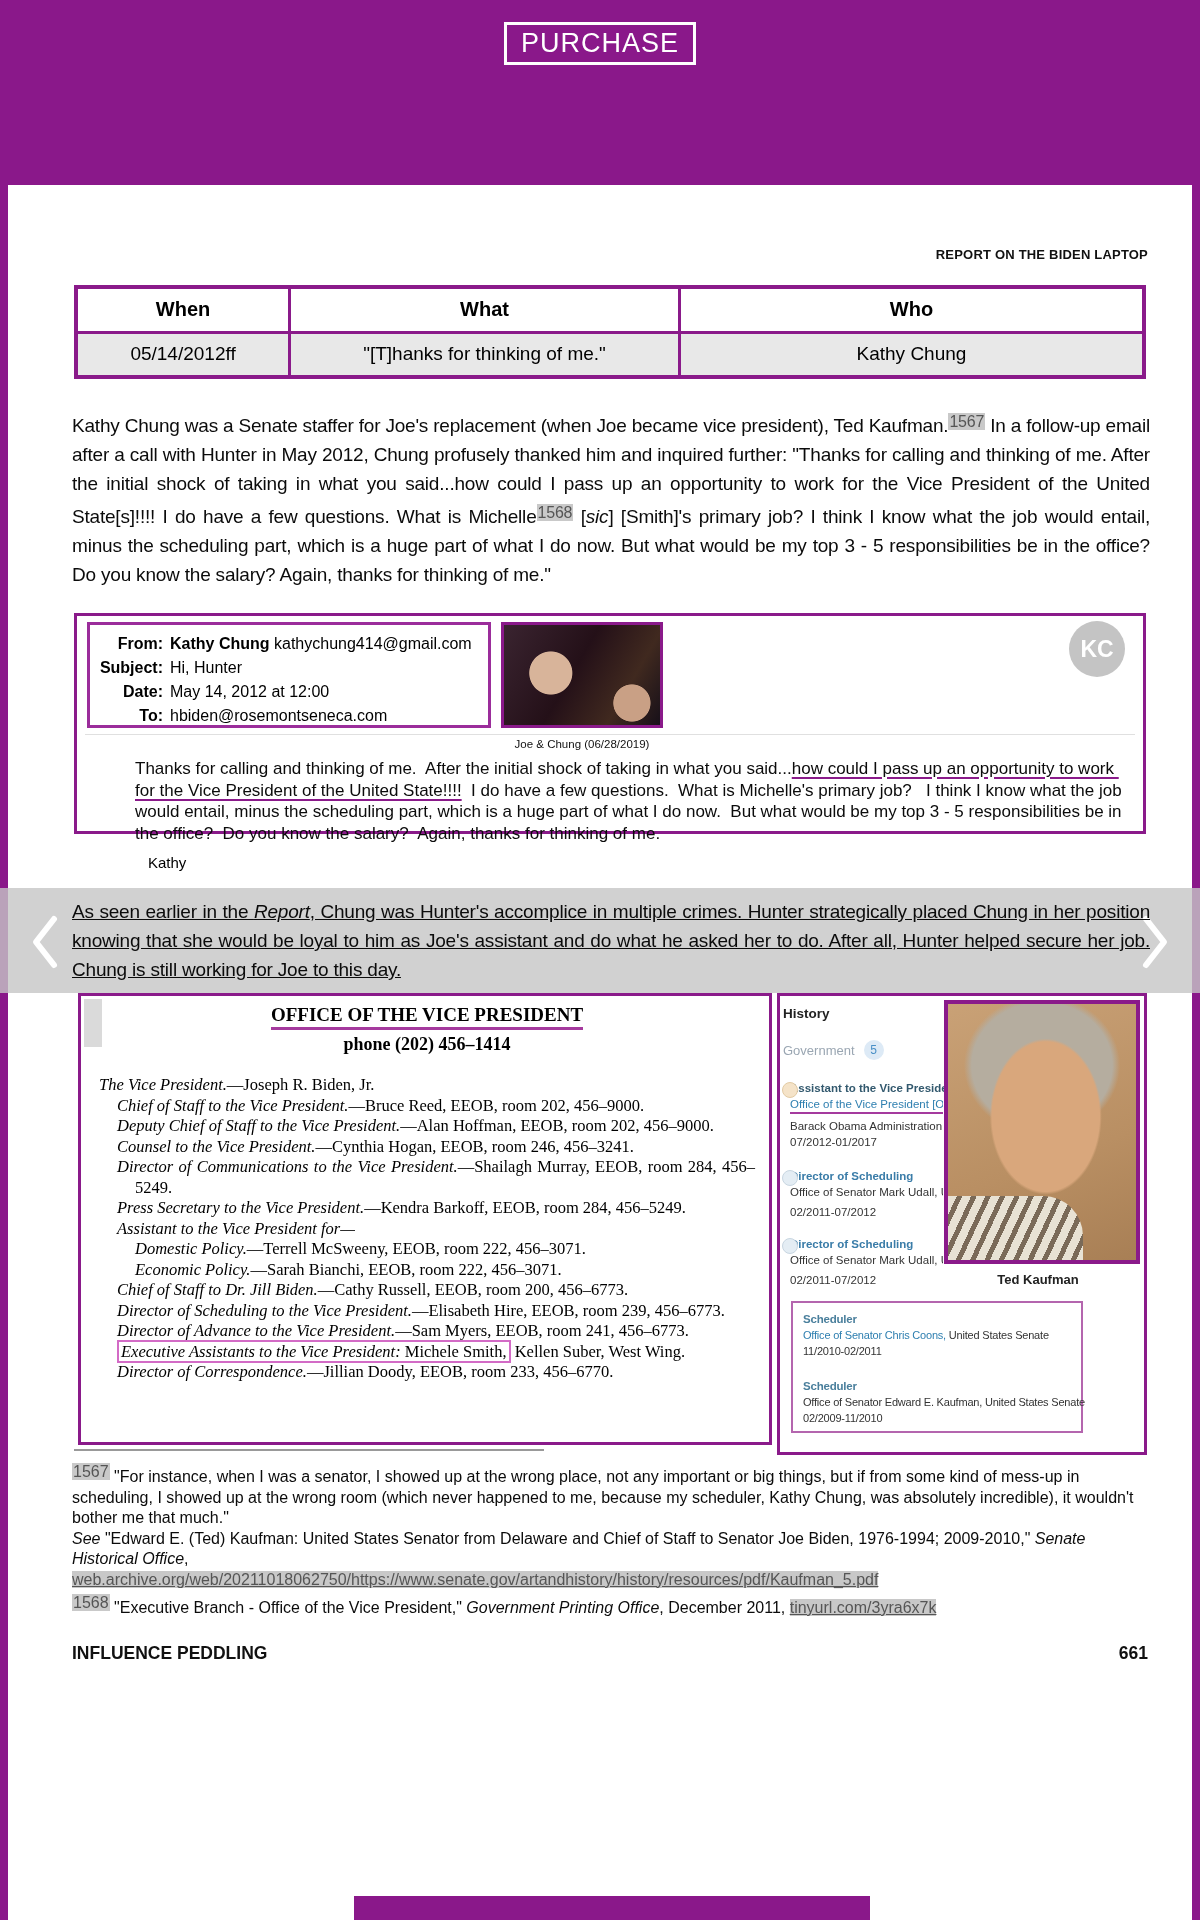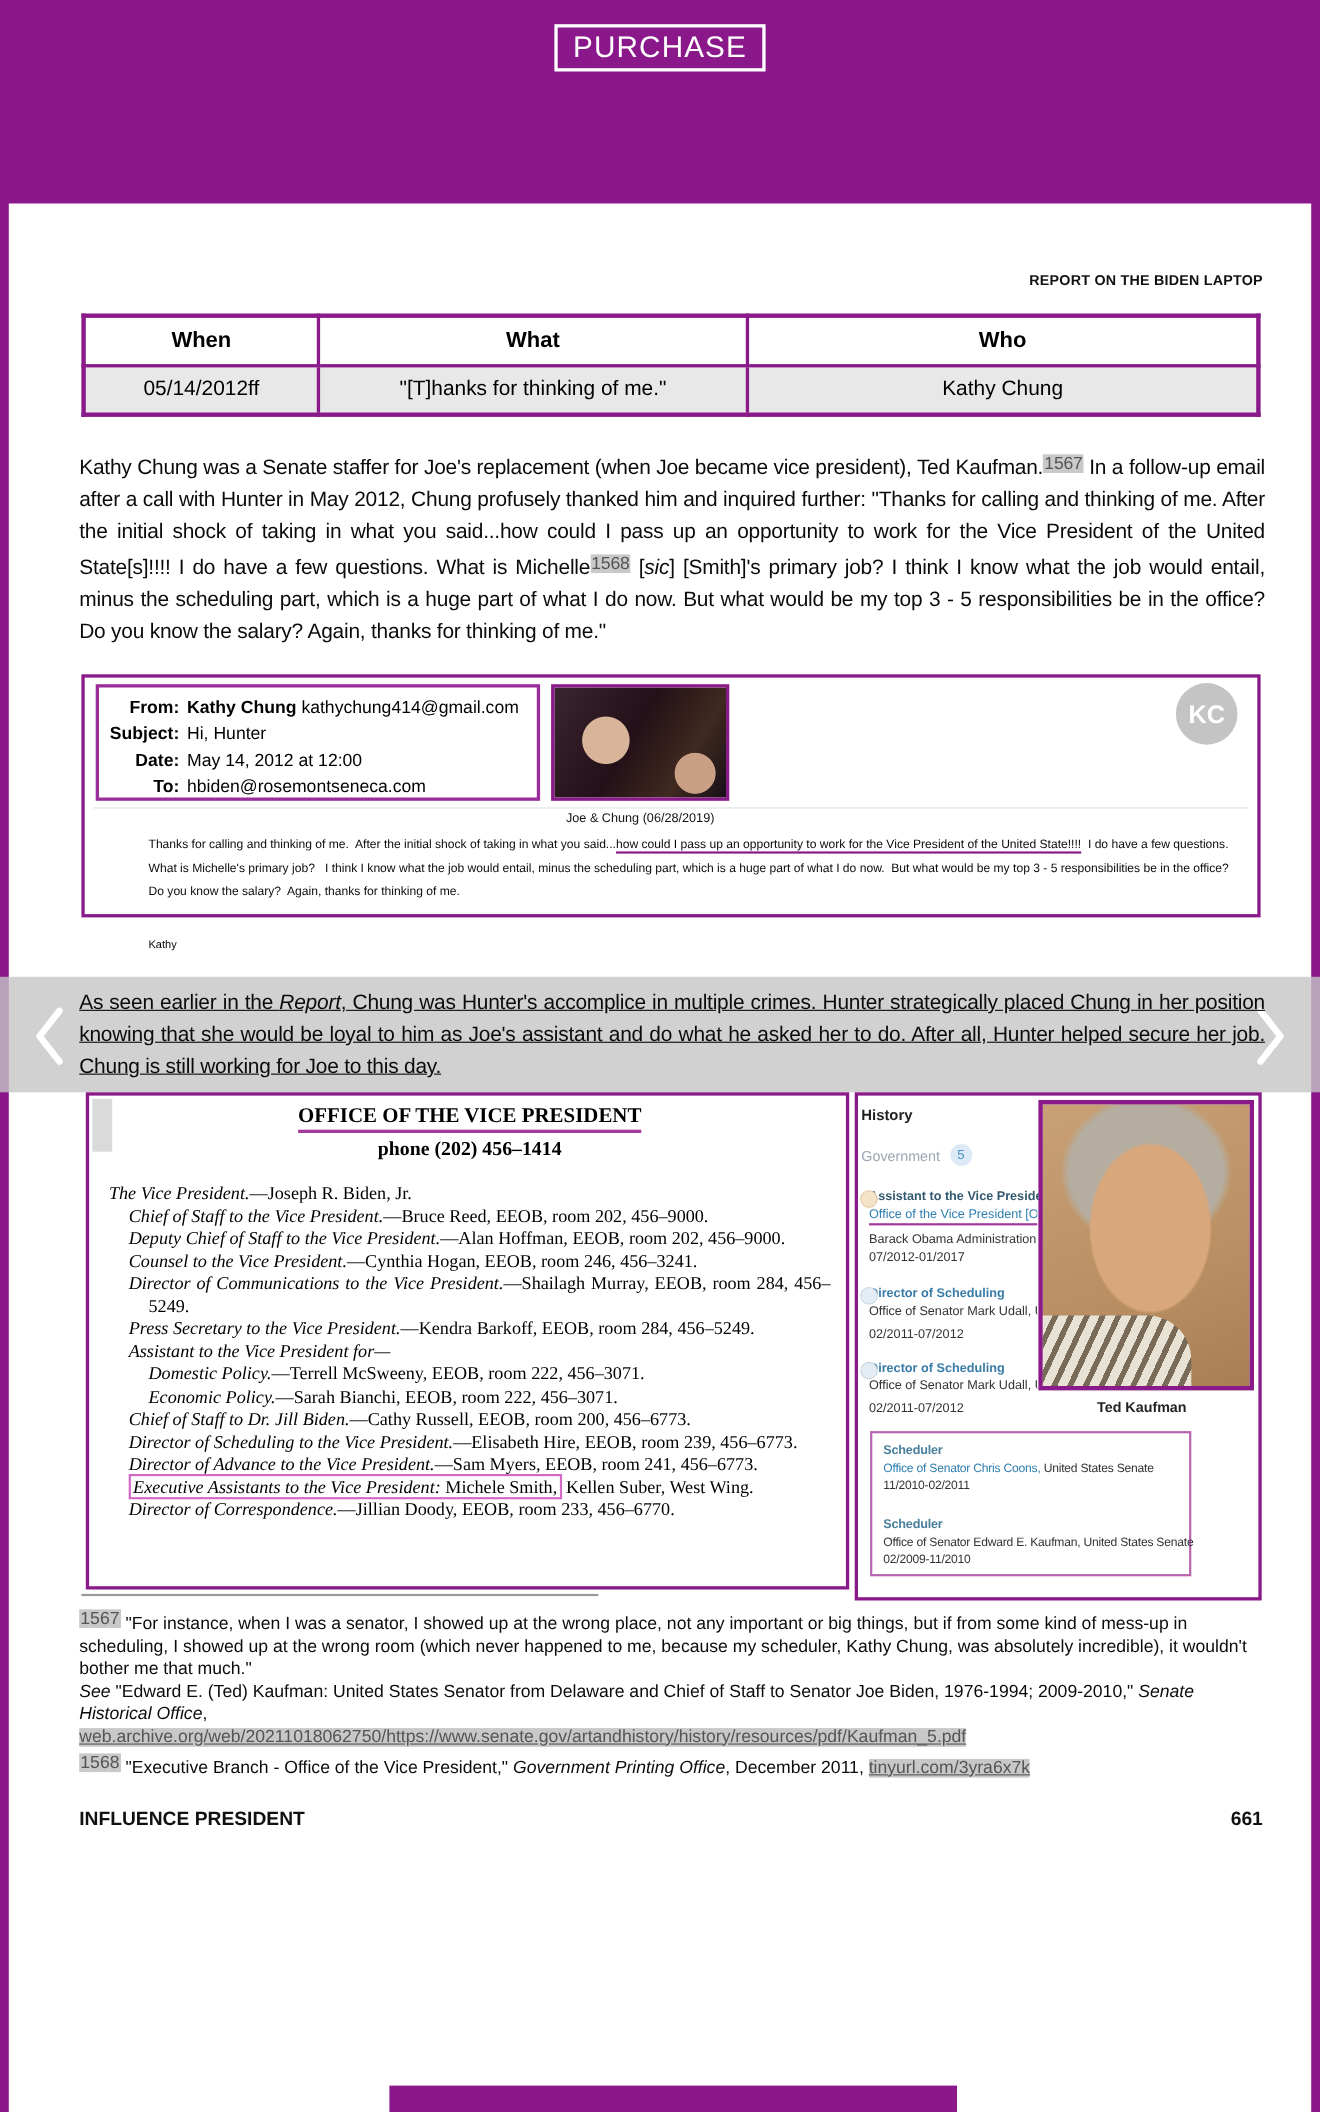--- a/index.html
+++ b/index.html
@@ -42,25 +42,25 @@
     background:
       radial-gradient(circle 22px at 30% 48%, #d8b49a 0 96%, rgba(216,180,154,0) 100%),
       radial-gradient(circle 19px at 82% 78%, #c9a085 0 96%, rgba(201,160,133,0) 100%),
       linear-gradient(120deg, #3a2430 0%, #241018 45%, #40291f 75%, #171019 100%); }
   .kc-avatar { position:absolute; right:18px; top:5px; width:56px; height:56px; border-radius:50%;
     background:#c4c4c4; color:#fff; font-weight:bold; font-size:23px;
     display:flex; align-items:center; justify-content:center; }
   .email-sep { position:absolute; left:8px; right:8px; top:118px; border-top:1px solid #e0e0e0; }
   .photo-cap { position:absolute; left:350px; top:122px; width:310px; text-align:center;
     font-size:11.5px; color:#111; }
-  .ebody { position:absolute; left:58px; top:142px; width:1000px; font-size:11px;
+  .ebody { position:absolute; left:58px; top:142px; width:1000px; font-size:17px;
     line-height:21.5px; white-space:pre-wrap; color:#0b0b0b; }
   .u-purple { text-decoration:underline; text-decoration-color:#8A1A8A;
     text-decoration-thickness:2px; text-underline-offset:3px; }
-  .esig { position:absolute; left:58px; top:238px; font-size:10px; }
+  .esig { position:absolute; left:71px; top:238px; font-size:15px; }
 
   
   .band { position:absolute; left:-8px; top:703px; width:1200px; height:105px;
     background:rgba(198,198,198,0.8); }
   .arrow { position:absolute; top:26px; width:34px; height:56px; cursor:pointer; }
   .arrow.left { left:28px; } .arrow.right { right:28px; }
   .p2 { top:712px; position:absolute; z-index:2;text-decoration:underline; }
 
   
   .dir-box { position:absolute; left:70px; top:808px; width:694px; height:452px;
@@ -265,21 +265,21 @@
     <div class="fn-sep"></div>
 
     <div class="footnotes">
       <div><sup class="fnref">1567</sup><span> "For instance, when I was a senator, I showed up at the wrong place, not any important or big things, but if from some kind of mess-up in scheduling, I showed up at the wrong room (which never happened to me, because my scheduler, Kathy Chung, was absolutely incredible), it wouldn't bother me that much."</span></div>
       <div><span class="it">See</span><span> "Edward E. (Ted) Kaufman: United States Senator from Delaware and Chief of Staff to Senator Joe Biden, 1976-1994; 2009-2010," </span><span class="it">Senate Historical Office</span><span>,</span></div>
       <div><span class="fn-link">web.archive.org/web/20211018062750/https://www.senate.gov/artandhistory/history/resources/pdf/Kaufman_5.pdf</span></div>
       <div class="fn2"><sup class="fnref">1568</sup><span> "Executive Branch - Office of the Vice President," </span><span class="it">Government Printing Office</span><span>, December 2011, </span><span class="fn-link">tinyurl.com/3yra6x7k</span></div>
     </div>
 
     <div class="page-footer">
-      <span>INFLUENCE PRESIDENT</span>
+      <span>INFLUENCE PEDDLING</span>
       <span>661</span>
     </div>
 
   </div>
 
   <div class="bottom-rect"></div>
 
 </div>
 
 </body></html>

